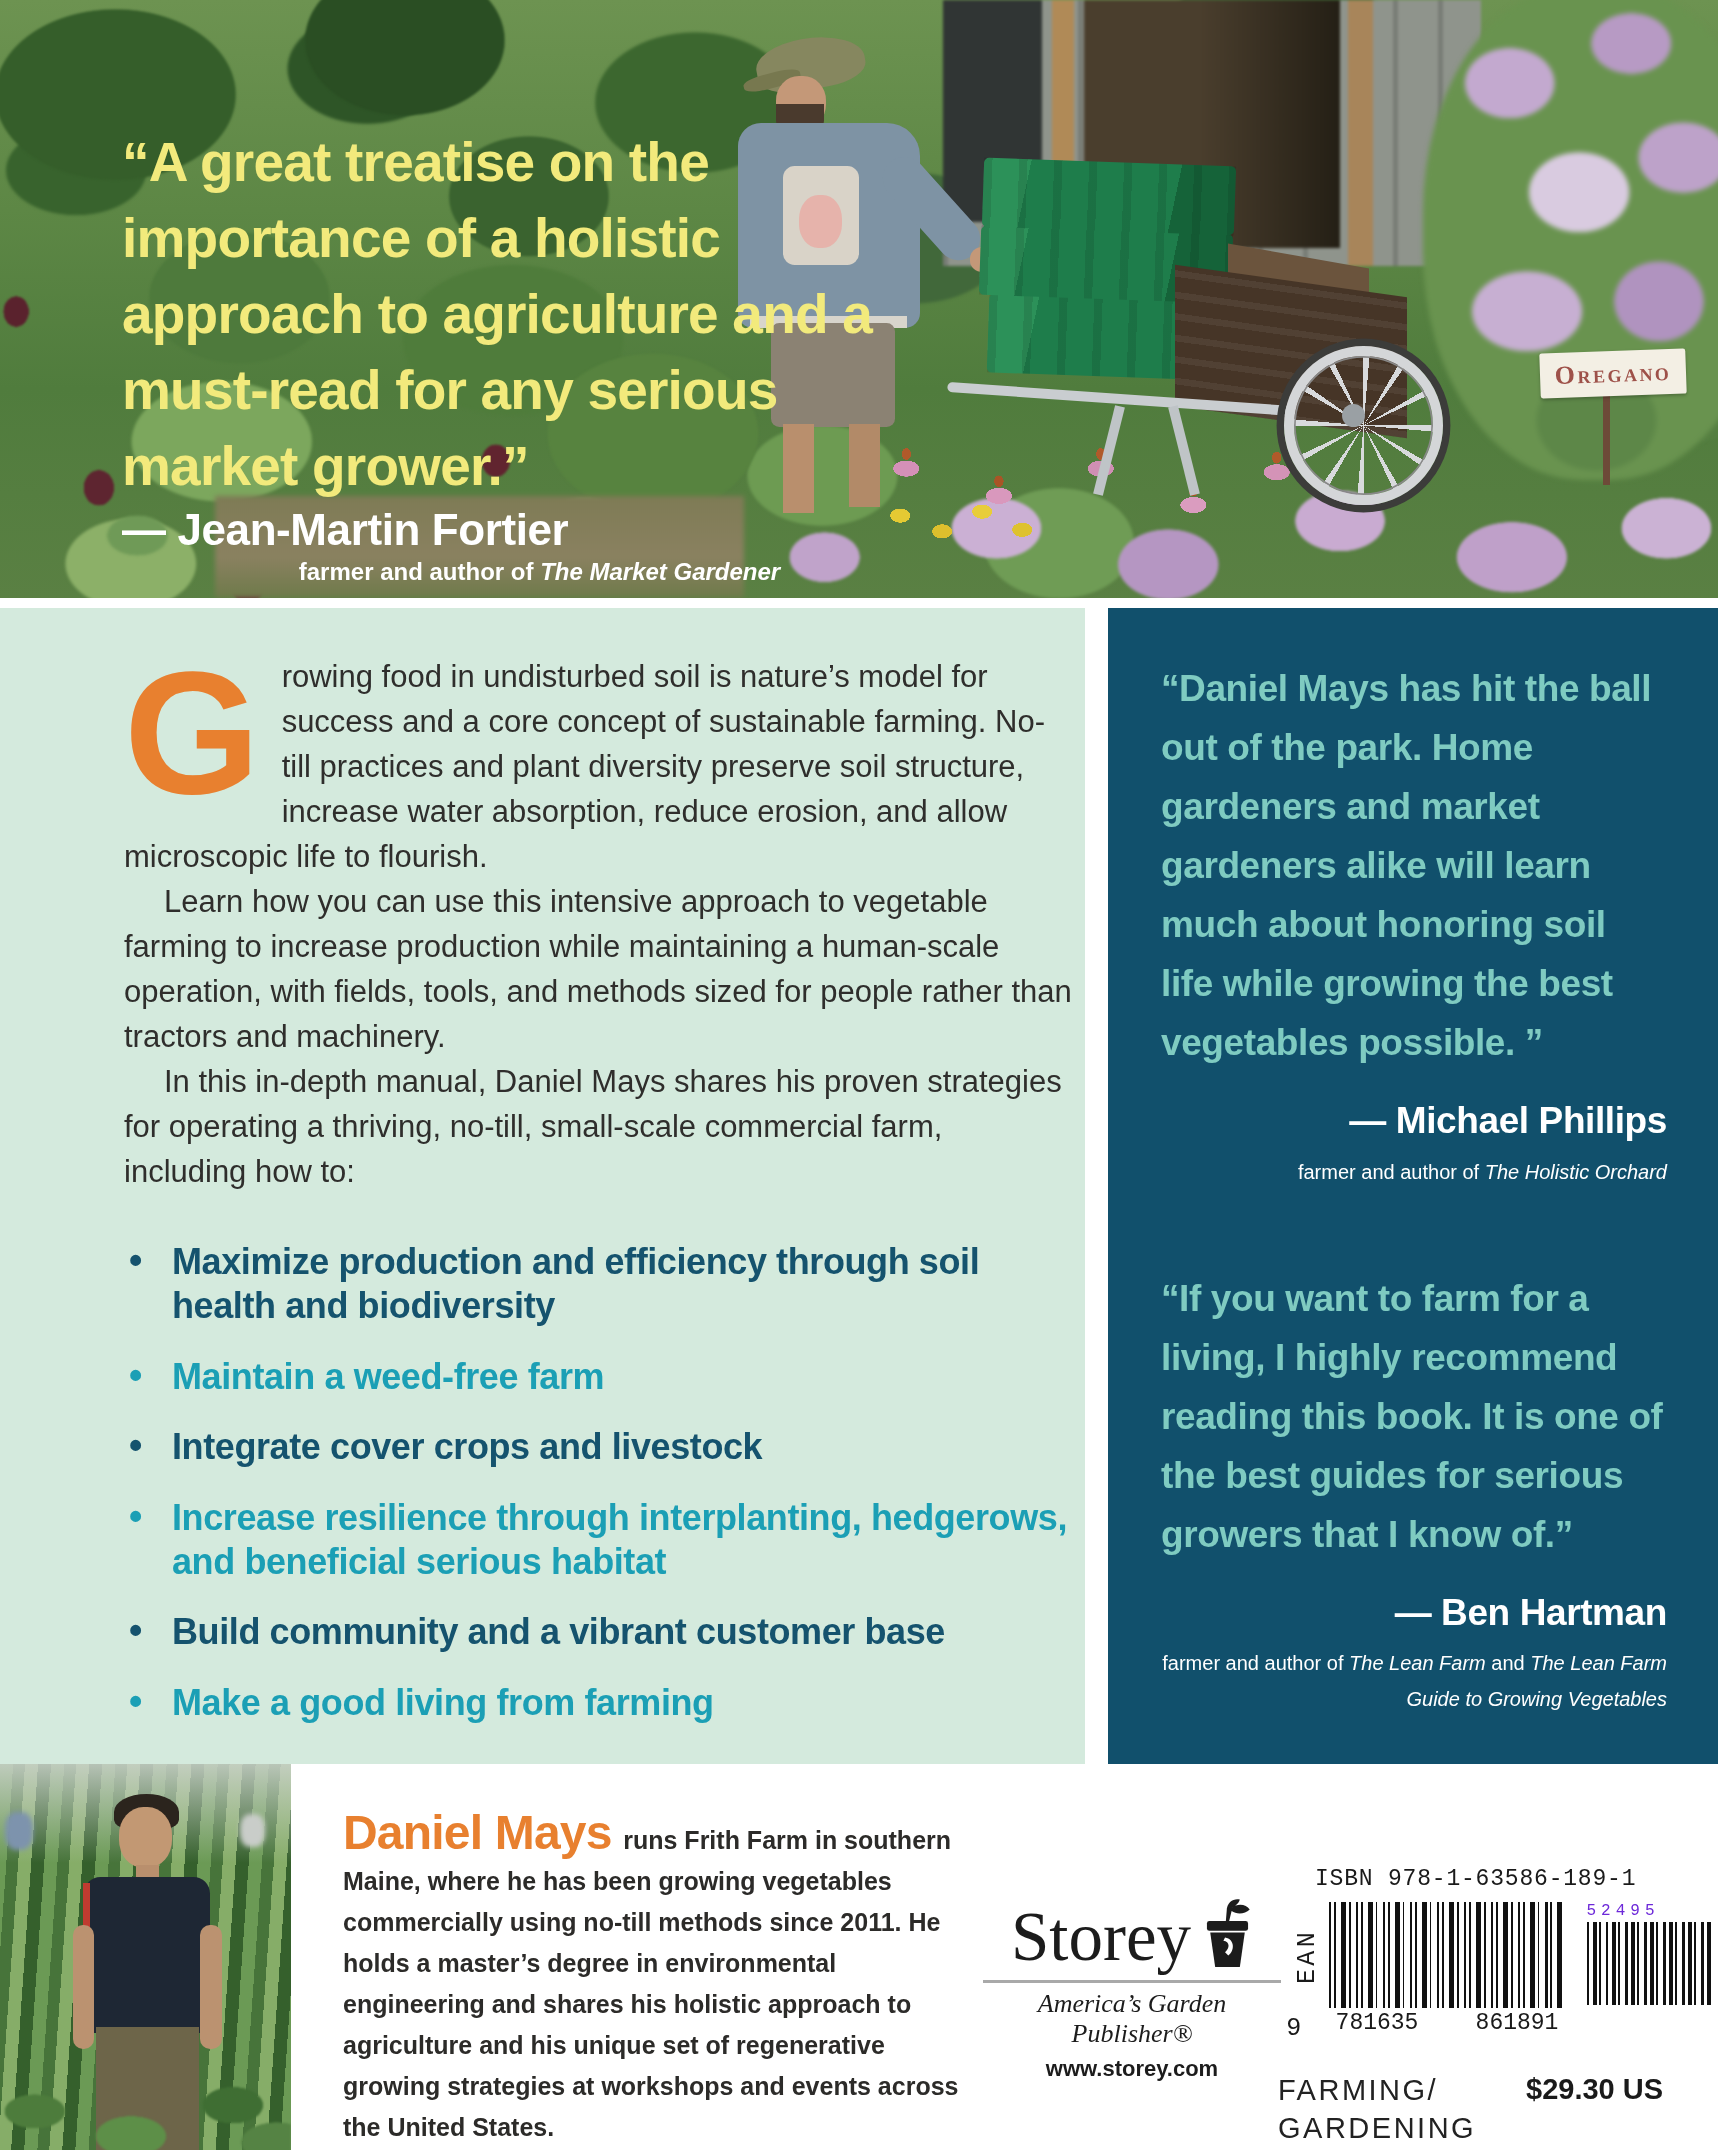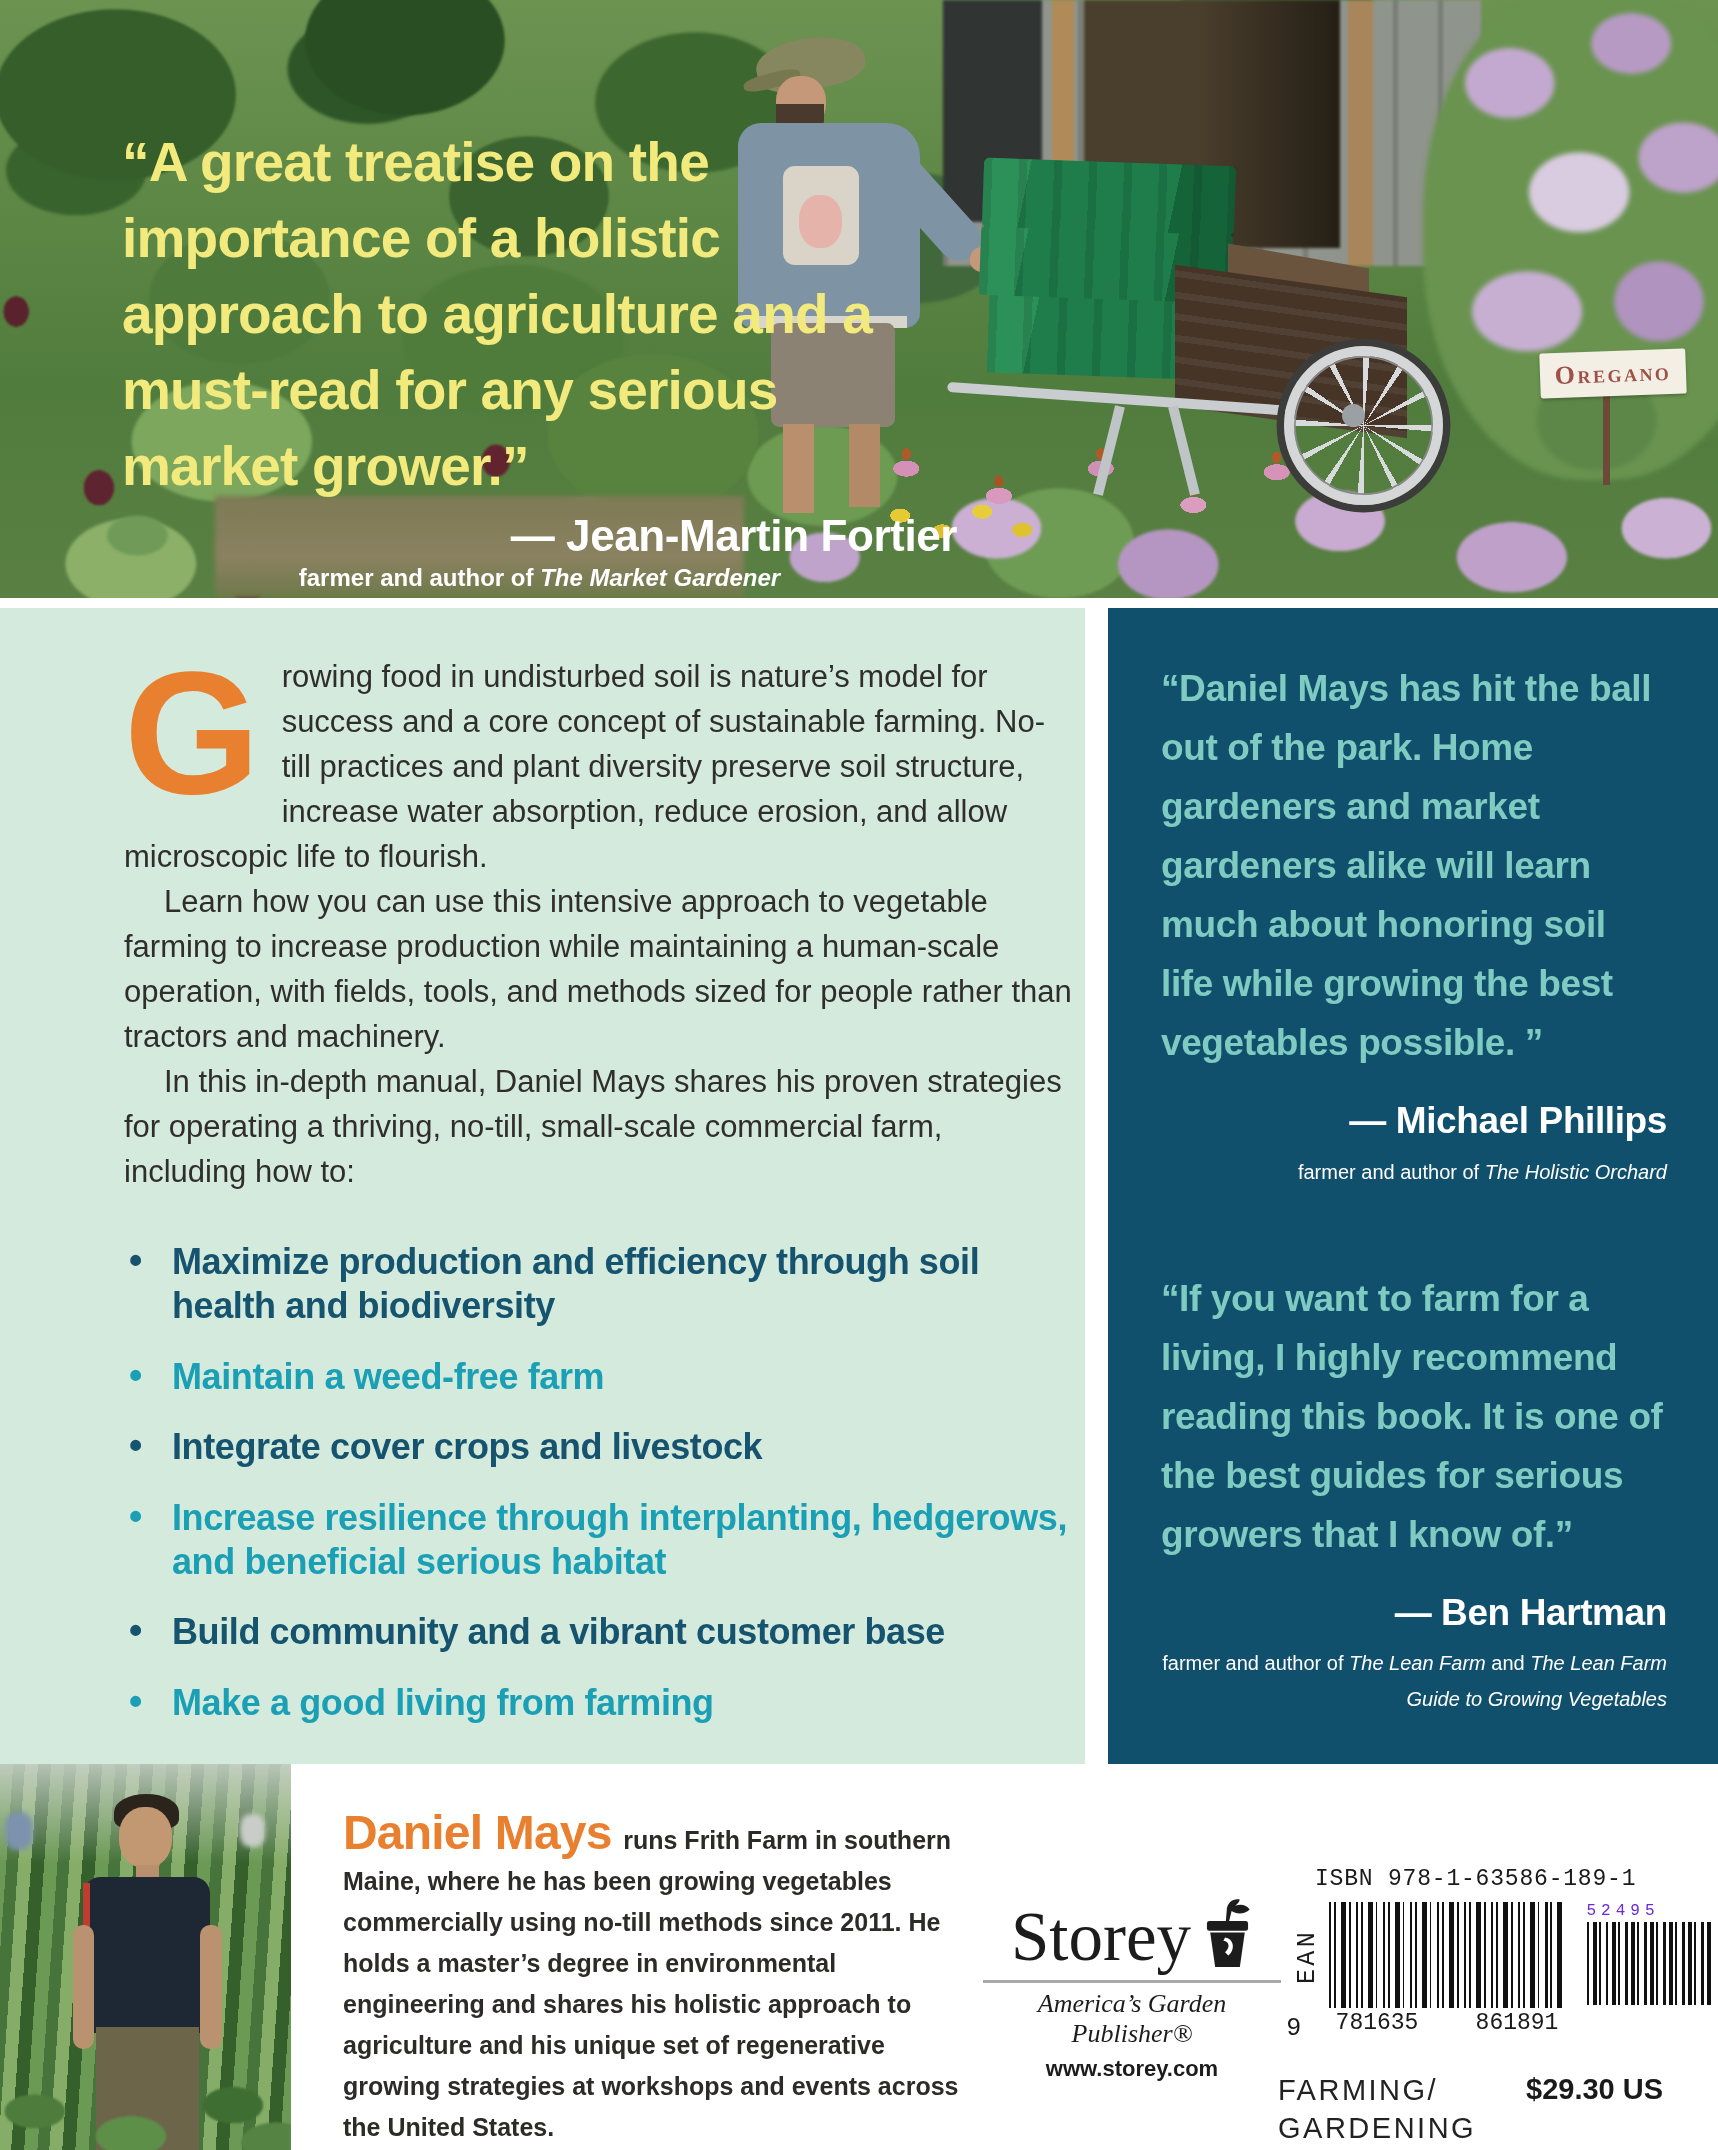--- a/index.html
+++ b/index.html
@@ -129,21 +129,21 @@
   .sign{left:1540px;top:351px;width:146px;height:45px;background:#f3efe4;border-radius:2.5px;
     transform:rotate(-2deg);display:flex;align-items:center;justify-content:center;
     box-shadow:0 1.7px 3.3px rgba(0,0,0,.25);}
   .sign span{font-family:"Liberation Serif","DejaVu Serif",serif;font-size:26px;color:#9e5149;
     letter-spacing:2.5px;font-variant:small-caps;font-weight:700;}
   .stake{left:1603px;top:394px;width:7.4px;height:91px;background:#6d4a38;}
 
   
   .photo-quote{left:122px;top:124px;width:835px;}
   .photo-quote .q{font-weight:700;font-size:55px;line-height:76px;letter-spacing:-0.8px;color:#f2ea7c;}
-  .photo-quote .attr{margin-top:7px;text-align:right;font-weight:700;font-size:44px;color:#ffffff;letter-spacing:-0.4px;}
+  .photo-quote .attr{margin-top:1px;text-align:left;font-weight:700;font-size:44px;color:#ffffff;letter-spacing:-0.4px;}
   .photo-quote .credit{margin-top:3.3px;text-align:center;font-weight:700;font-size:24px;color:#ffffff;}
   .photo-quote .credit .it{font-style:italic;}
 
   
   #mint-panel{left:0;top:608px;width:1085px;height:1156px;background:#d4eadd;
     padding:46px 13.2px 0 124px;box-sizing:border-box;}
   #mint-panel p{margin:0;font-size:31px;line-height:45px;color:#2f2e2c;}
   #mint-panel p.indent{text-indent:40px;}
   .dropcap{float:left;color:#e8802f;font-weight:700;font-size:175px;line-height:142px;
     margin:8.3px 21.5px 5px 0;font-family:"Liberation Sans",sans-serif;}

